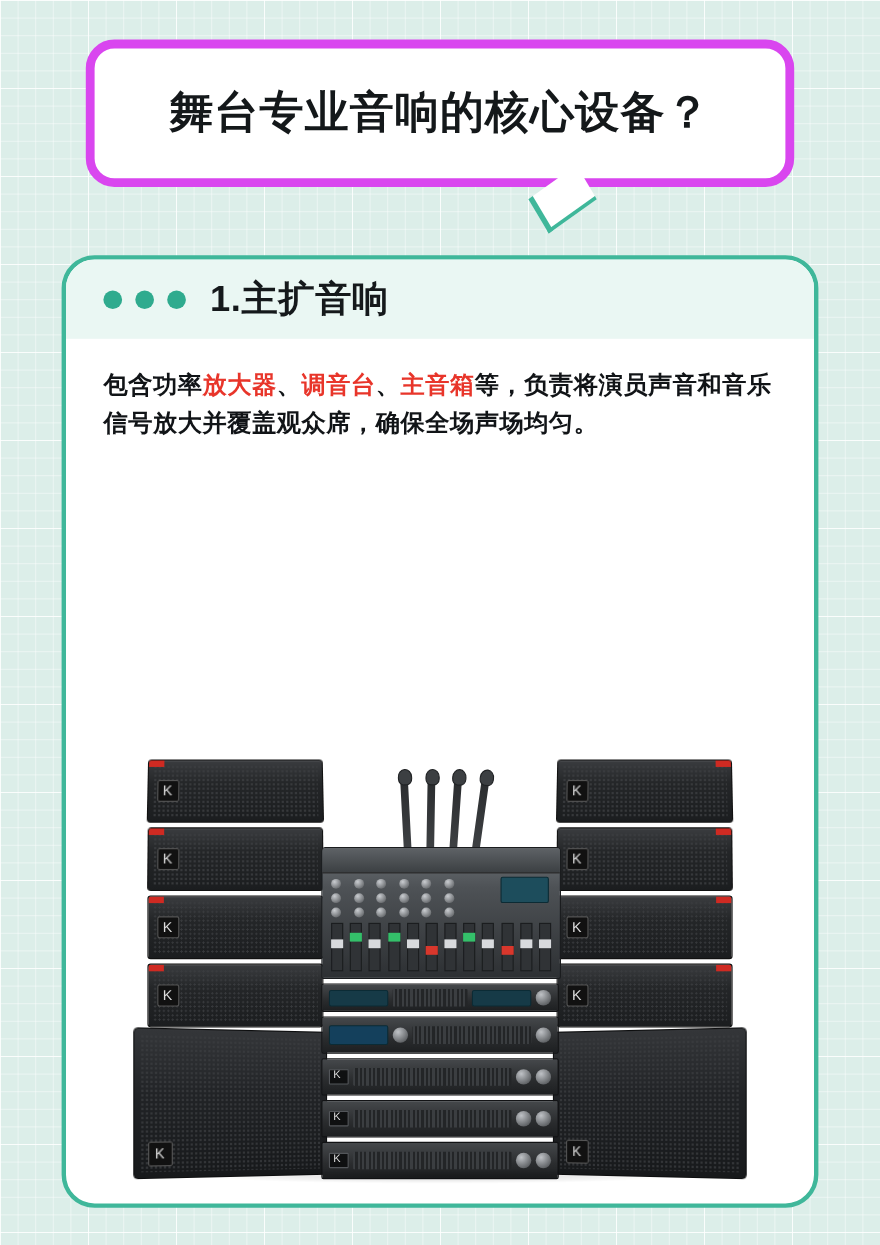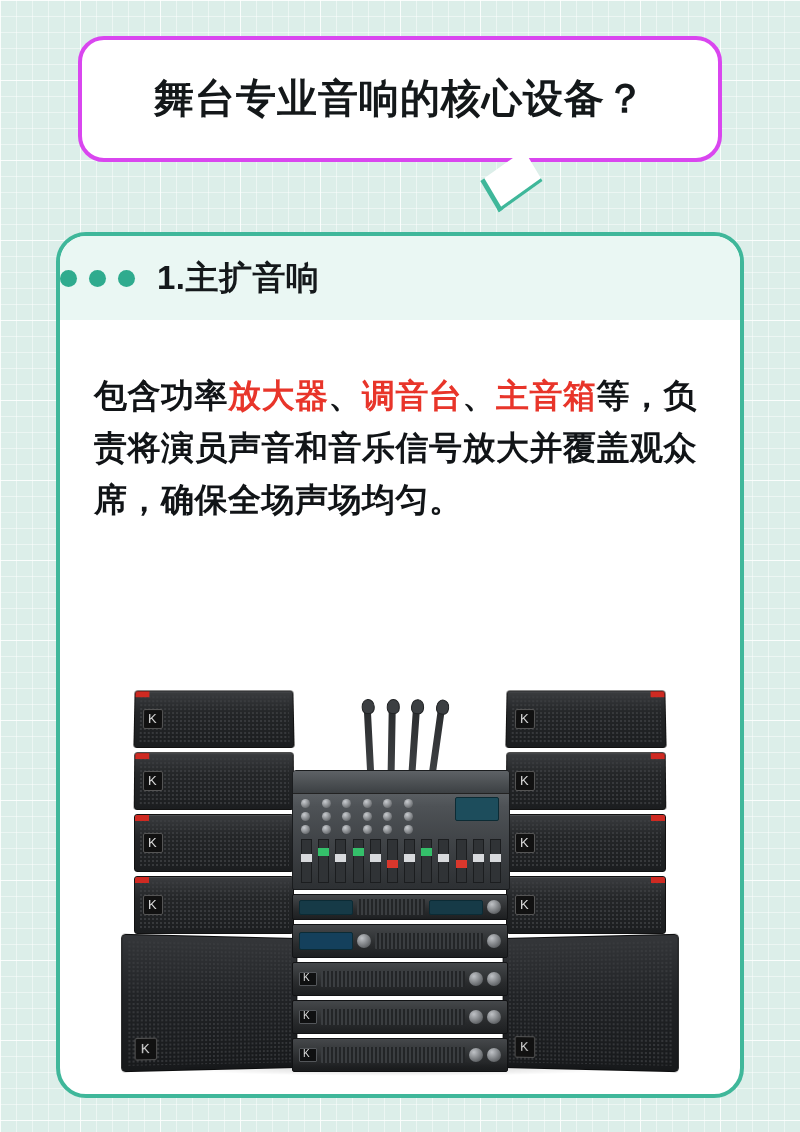--- a/index.html
+++ b/index.html
@@ -32,21 +32,21 @@
   .bubble-wrap {
     position: absolute;
     left: 78px;
     top: 36px;
     width: 644px;
   }
   .bubble {
     box-sizing: border-box;
     width: 100%;
     background: #ffffff;
-    border: 4px solid #d946ef;
+    border: 8px solid #d946ef;
     border-radius: 26px;
     padding: 34px 30px 36px 30px;
     text-align: center;
   }
   .bubble-title {
     font-size: 40px;
     font-weight: bold;
     color: #14181a;
     letter-spacing: 1px;
     line-height: 1.2;
@@ -87,24 +87,25 @@
     top: 232px;
     width: 688px;
     height: 866px;
     box-sizing: border-box;
     background: #ffffff;
     border: 4px solid #3fb79a;
     border-radius: 30px;
     overflow: hidden;
   }
   .card-head {
-    height: 84px;
+    height: 72px;
     background: #eaf7f3;
     display: flex;
     align-items: center;
+    padding-left: 34px;
     box-sizing: border-box;
   }
   .dots {
     display: flex;
     align-items: center;
     gap: 12px;
     margin-right: 22px;
   }
   .dot {
     width: 17px;
@@ -123,22 +124,21 @@
   }
   .para {
     font-size: 32px;
     line-height: 1.58;
     color: #111417;
     letter-spacing: 0.5px;
     font-family: "DejaVu Sans", sans-serif;
   }
   .para.big {
     font-weight: bold;
-    font-size: 33px;
-    margin-top: 24px;
+    font-size: 22px;
   }
   .para .hl {
     color: #e8352a;
   }
   .para.second {
     margin-top: 26px;
     font-size: 29px;
     line-height: 1.6;
     color: #1b1f22;
   }

